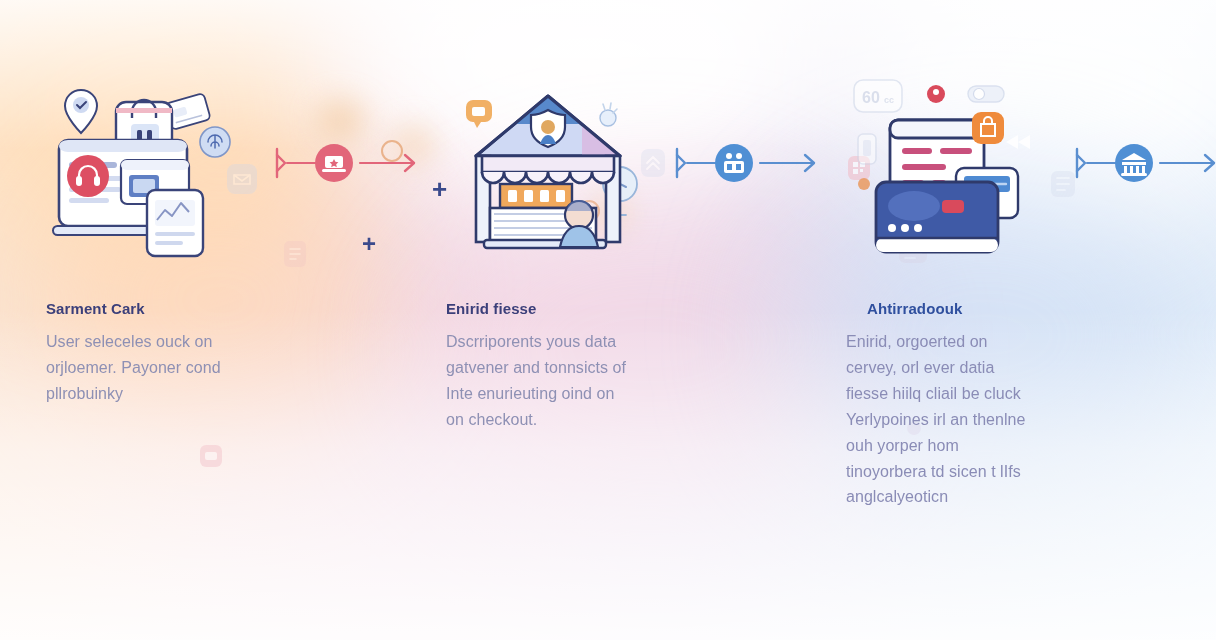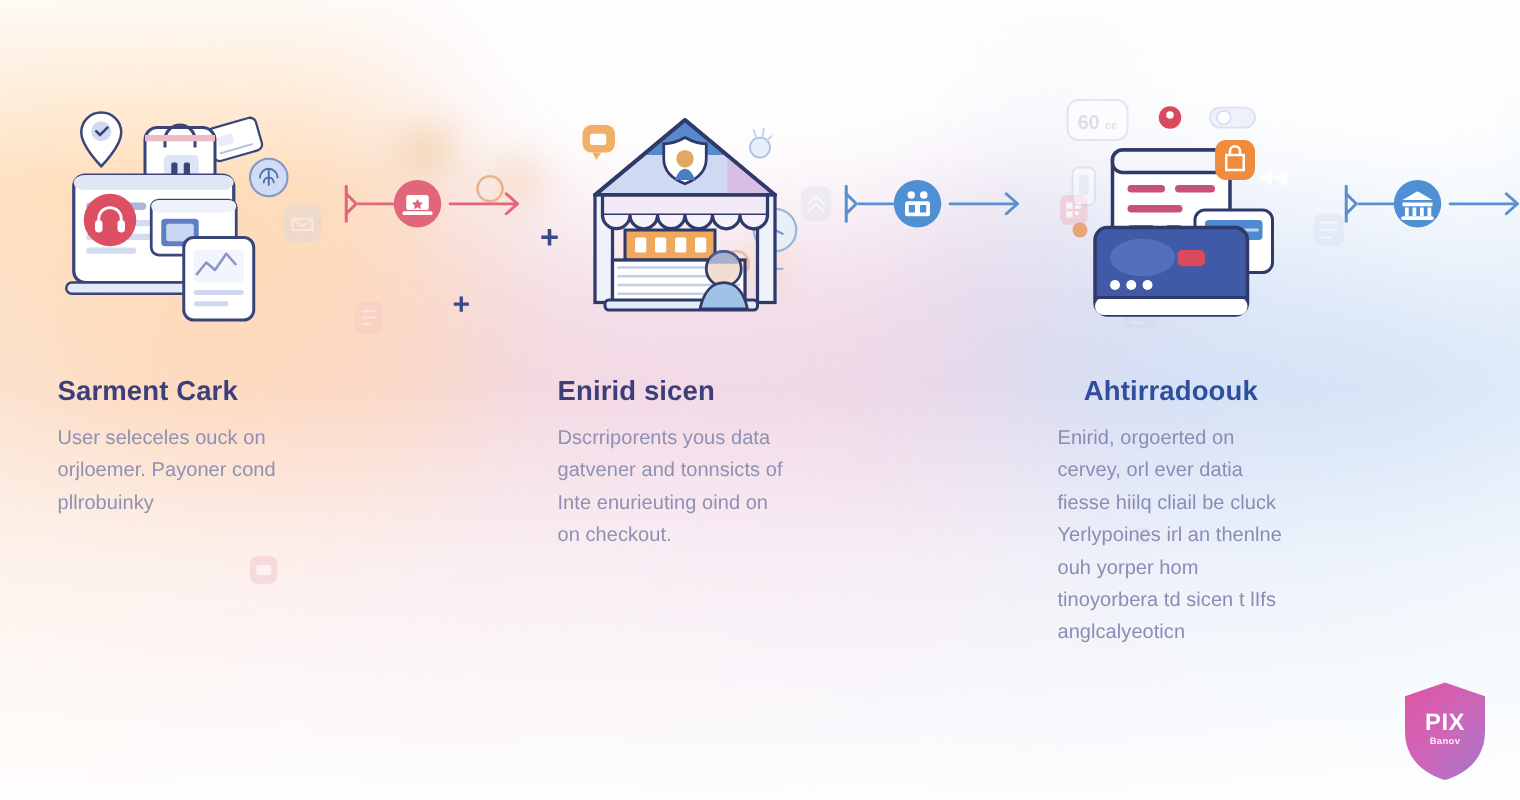--- a/index.html
+++ b/index.html
@@ -66,21 +66,21 @@
   }
   .step-art {
     position:relative;
     width:248px; height:300px;
     display:flex; align-items:center; justify-content:center;
     padding-top:34px;
   }
   .step-art svg { display:block; overflow:visible; }
   .step-title {
     margin-left:22px;
-    font-size:22px; font-weight:700; letter-spacing:.1px;
+    font-size:15px; font-weight:700; letter-spacing:.1px;
     color:#3b3f7a;
     white-space:nowrap;
   }
   .step-title.cool { color:#2f4f9e;margin-left:43px; }
   .step-body {
     margin:12px 0 0 22px;
     width:190px;
     font-size:16px; line-height:1.62;
     color:#8e90b4; font-weight:400;
     letter-spacing:.05px;
@@ -330,21 +330,21 @@
           </g>
           <rect x="36" y="168" width="122" height="8" rx="3" fill="#e5ebf8" stroke="#2f3a6b" stroke-width="2.4"></rect>
 
           <g>
             <circle cx="131" cy="143" r="14" fill="#f3ddd2" stroke="#2f3a6b" stroke-width="2.2"></circle>
             <path d="M119 139c0-7 5-11 12-11s12 4 12 11" fill="#5f7fc4" opacity=".5"></path>
             <path d="M112 175c3-14 10-21 19-21s16 7 19 21z" fill="#9fc3e8" stroke="#2f3a6b" stroke-width="2.2" stroke-linejoin="round"></path>
           </g>
         </svg>
       </div>
-      <div class="step-title">Enirid sicen</div>
+      <div class="step-title">Enirid fiesse</div>
       <div class="step-body">Dscrriporents yous data gatvener and tonnsicts of Inte enurieuting oind on on checkout.</div>
     </div>
 
     <div class="conn">
       <svg width="152" height="60" viewBox="0 0 152 60">
         <path d="M5 16v28" stroke="#5a8fd0" stroke-width="2.4" stroke-linecap="round"></path>
         <path d="M5 22l8 8-8 8" stroke="#5a8fd0" stroke-width="2.4" fill="none" stroke-linecap="round" stroke-linejoin="round"></path>
         <path d="M15 30h28" stroke="#5a8fd0" stroke-width="2.2" stroke-linecap="round"></path>
         <circle cx="62" cy="30" r="19" fill="#4f8fd4"></circle>
         <g fill="#ffffff">
@@ -446,28 +446,14 @@
           <rect x="70" y="33" width="3" height="7"></rect>
           <rect x="49" y="40" width="26" height="3" rx="1.5"></rect>
         </g>
         <path d="M88 30h54" stroke="#5a8fd0" stroke-width="2.2" stroke-linecap="round"></path>
         <path d="M133 22l9 8-9 8" stroke="#5a8fd0" stroke-width="2.4" fill="none" stroke-linecap="round" stroke-linejoin="round"></path>
       </svg>
     </div>
 
   </div>
 
-  <div class="watermark">
-    <svg width="76" height="86" viewBox="0 0 76 86" style="position:absolute;inset:0;">
-      <defs>
-        <linearGradient id="wmg" x1="0" y1="0" x2="1" y2="1">
-          <stop offset="0%" stop-color="#e0459c"></stop>
-          <stop offset="55%" stop-color="#c75bb4"></stop>
-          <stop offset="100%" stop-color="#9b6cc4"></stop>
-        </linearGradient>
-      </defs>
-      <path d="M38 4l32 11v28c0 22-15 34-32 39C21 77 6 65 6 43V15z" fill="url(#wmg)" opacity=".92"></path>
-    </svg>
-    <div class="wm-text">PIX</div>
-    <div class="wm-sub">Banov</div>
-  </div>
 
 </div>
 
 </body></html>

